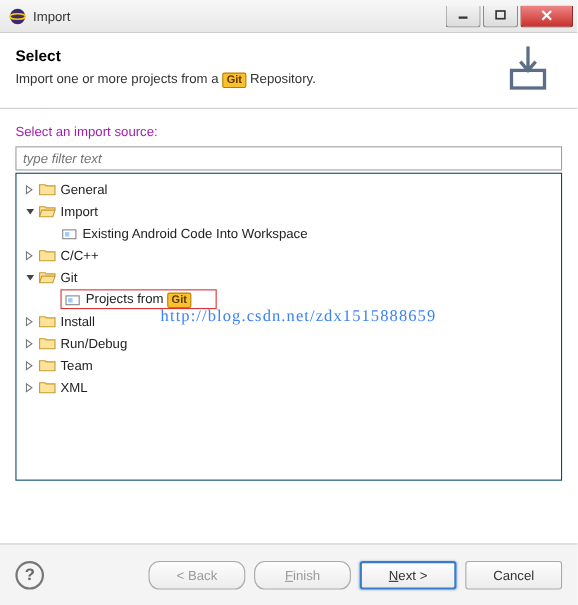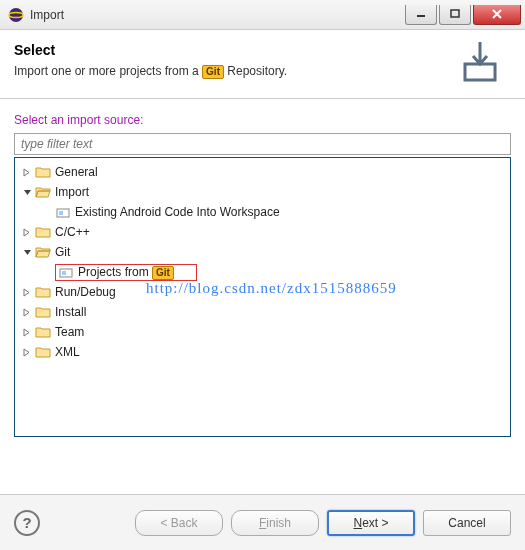--- a/index.html
+++ b/index.html
@@ -188,33 +188,33 @@
 
     <div class="node d0">
       <span class="expander">
           <svg viewBox="0 0 9 9">
             <use href="#tri-right"></use>
           </svg>
         </span>
       <svg class="folder-icon" viewBox="0 0 16 14">
           <use href="#folder"></use>
         </svg>
+      <span class="node-label">Install</span>
+    </div>
+
+    <div class="node d0">
+      <span class="expander">
+          <svg viewBox="0 0 9 9">
+            <use href="#tri-right"></use>
+          </svg>
+        </span>
+      <svg class="folder-icon" viewBox="0 0 16 14">
+          <use href="#folder"></use>
+        </svg>
       <span class="node-label">Run/Debug</span>
-    </div>
-
-    <div class="node d0">
-      <span class="expander">
-          <svg viewBox="0 0 9 9">
-            <use href="#tri-right"></use>
-          </svg>
-        </span>
-      <svg class="folder-icon" viewBox="0 0 16 14">
-          <use href="#folder"></use>
-        </svg>
-      <span class="node-label">Install</span>
     </div>
 
     <div class="node d0">
       <span class="expander">
           <svg viewBox="0 0 9 9">
             <use href="#tri-right"></use>
           </svg>
         </span>
       <svg class="folder-icon" viewBox="0 0 16 14">
           <use href="#folder"></use>

